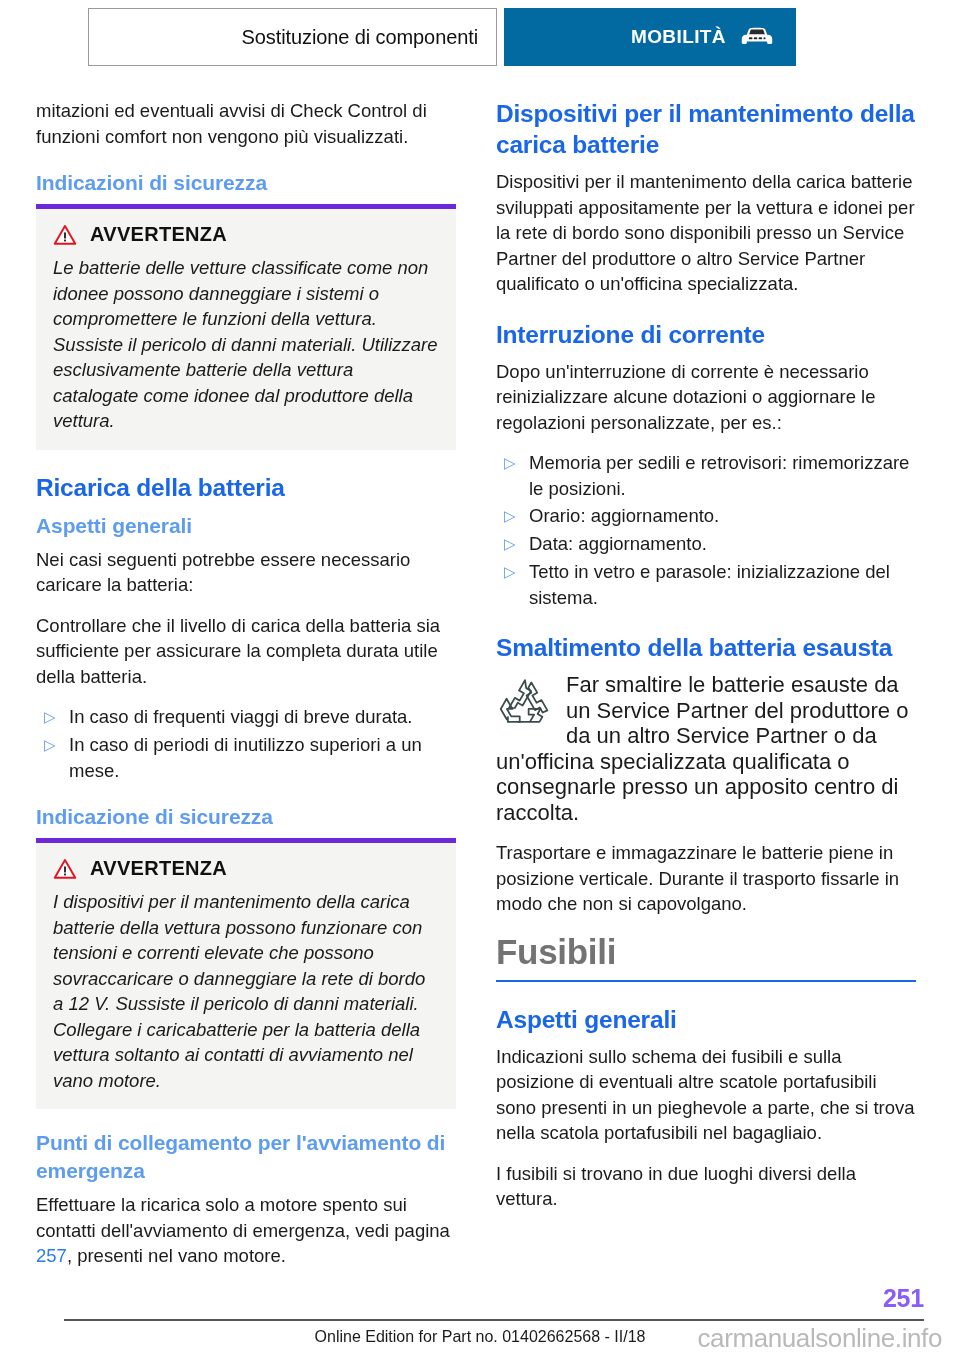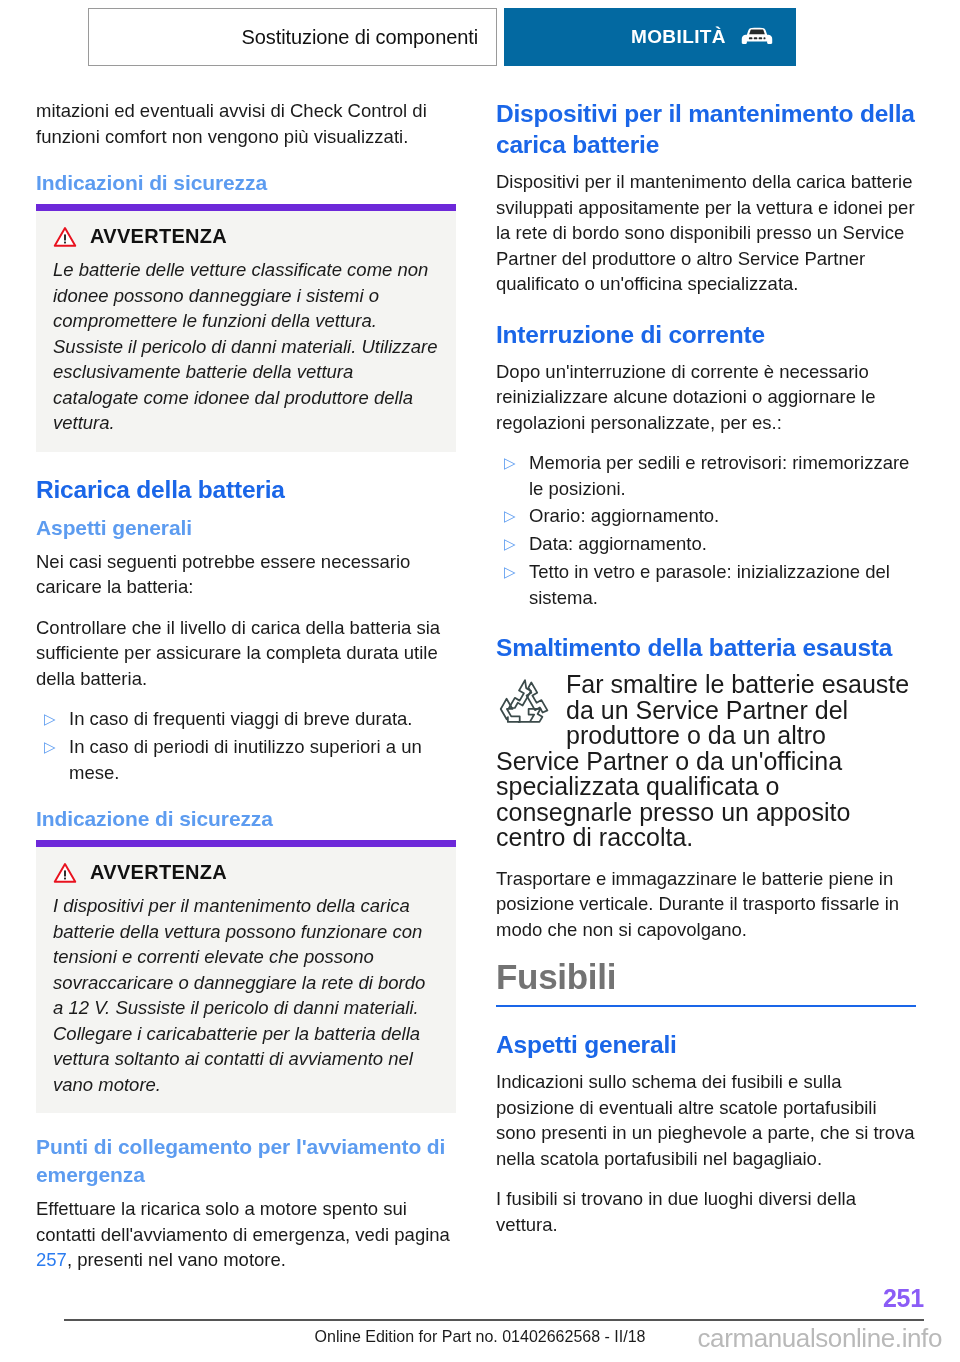--- a/index.html
+++ b/index.html
@@ -117,21 +117,21 @@
     line-height: 28px;
     letter-spacing: -0.1px;
     margin-top: 20px;
     margin-bottom: 7px;
   }
   h3.sub.first { margin-top: 0; }
 
   
   .warn {
     background: #f4f4f2;
-    border-top: 7px solid #6d28d9;
+    border-top: 5px solid #6d28d9;
     padding: 14px 17px 16px 17px;
     margin-bottom: 6px;
   }
   .warn-head {
     display: flex;
     align-items: center;
     gap: 13px;
     margin-bottom: 9px;
   }
   .warn-title {
@@ -172,21 +172,21 @@
   
   .recycle-block { margin-bottom: 15px; }
   .recycle-icon {
     float: left;
     width: 54px;
     height: 50px;
     margin: 4px 14px 2px 2px;
     shape-outside: margin-box;
   }
   .recycle-block p {
-    font-size: 25px;
+    font-size: 22px;
     line-height: 25.5px;
     color: #1b1b1b;
   }
   .clearfix::after { content: ""; display: block; clear: both; }
 
   .pagelink { color: #2b7cf0; }
 
   
   .footer {
     position: absolute;

